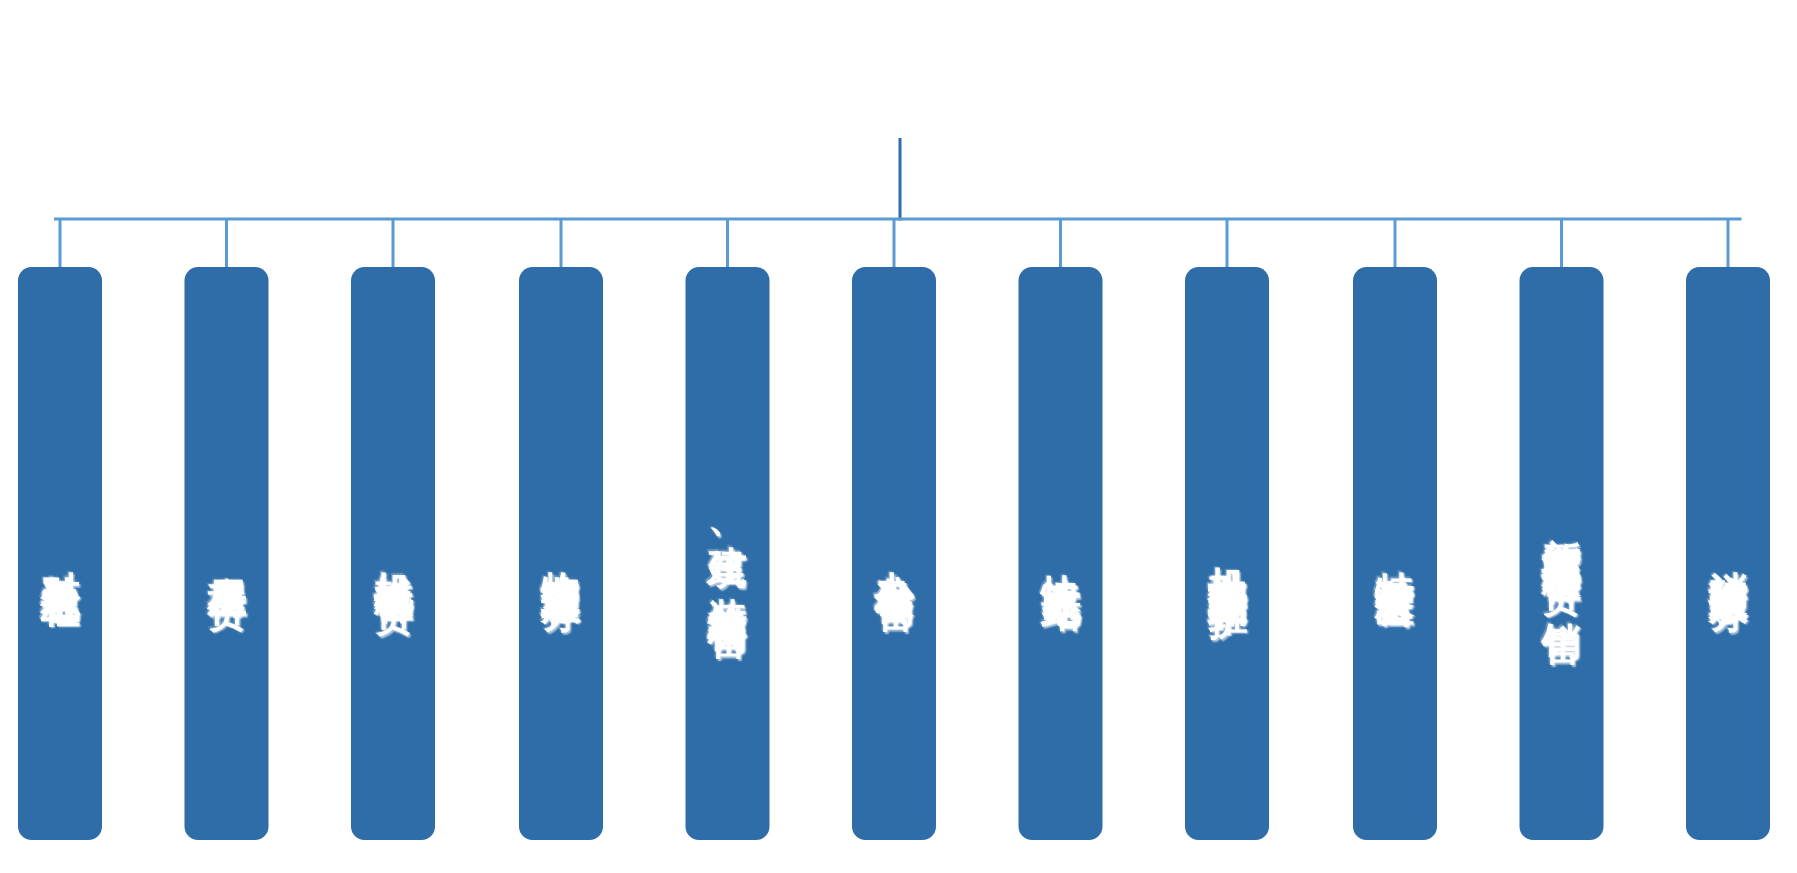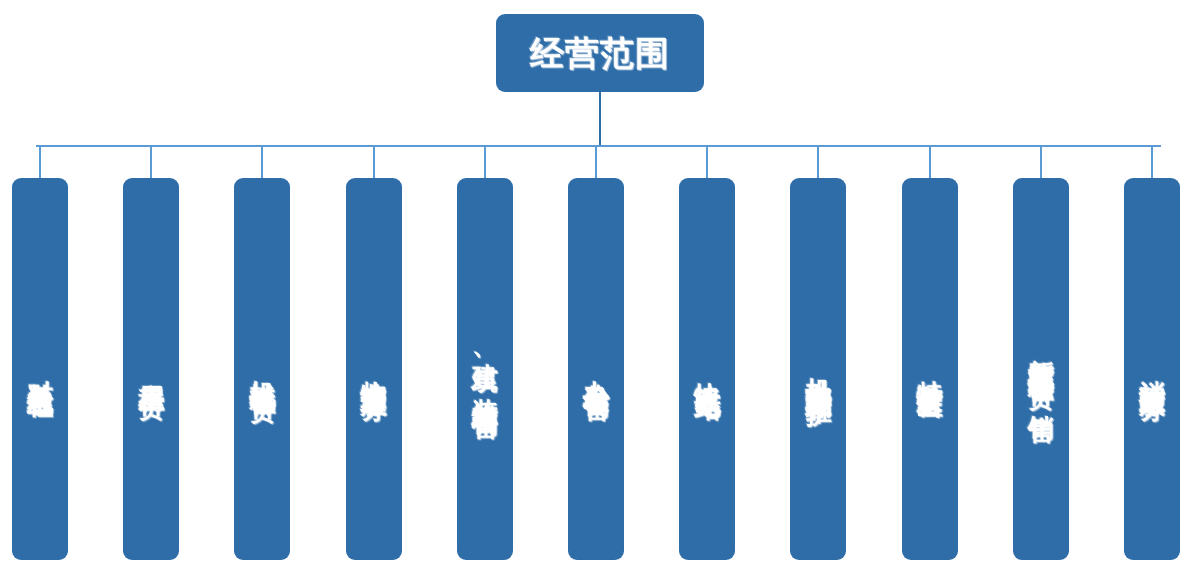--- a/index.html
+++ b/index.html
@@ -94,23 +94,20 @@
     text-shadow: 1px 1px 1px rgba(255,255,255,0.6),
                  -1px -1px 1px rgba(255,255,255,0.3);
     max-height: 372px;
   }
 </style>
 </head>
 <body>
 
 <div id="diagram">
 
-  <div class="root-node">
-    <span class="root-label">经营范围</span>
-  </div>
 
   <div class="root-stem"></div>
 
   <div class="trunk-bar"></div>
 
   <div id="branch-stems">
       <div class="branch-stem" style="left: 39px;"></div>
       <div class="branch-stem" style="left: 150.2px;"></div>
       <div class="branch-stem" style="left: 261.4px;"></div>
       <div class="branch-stem" style="left: 372.6px;"></div>

